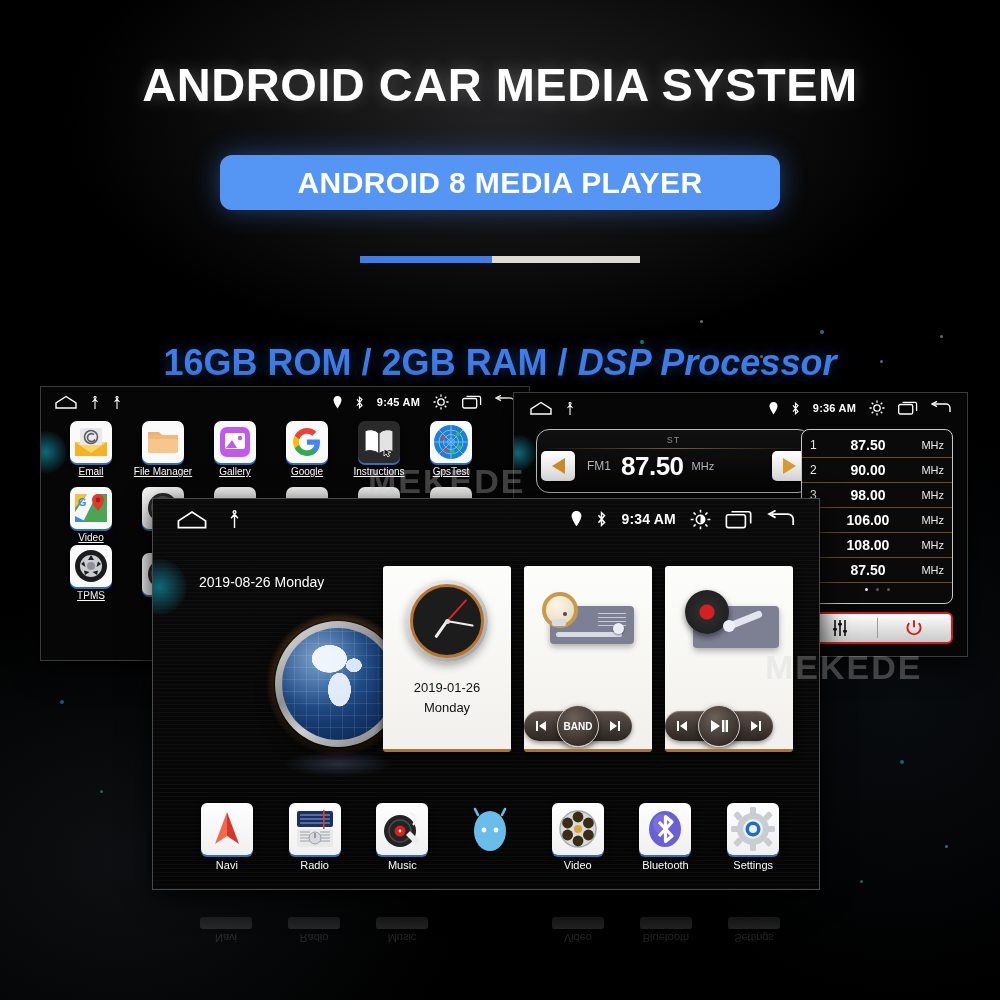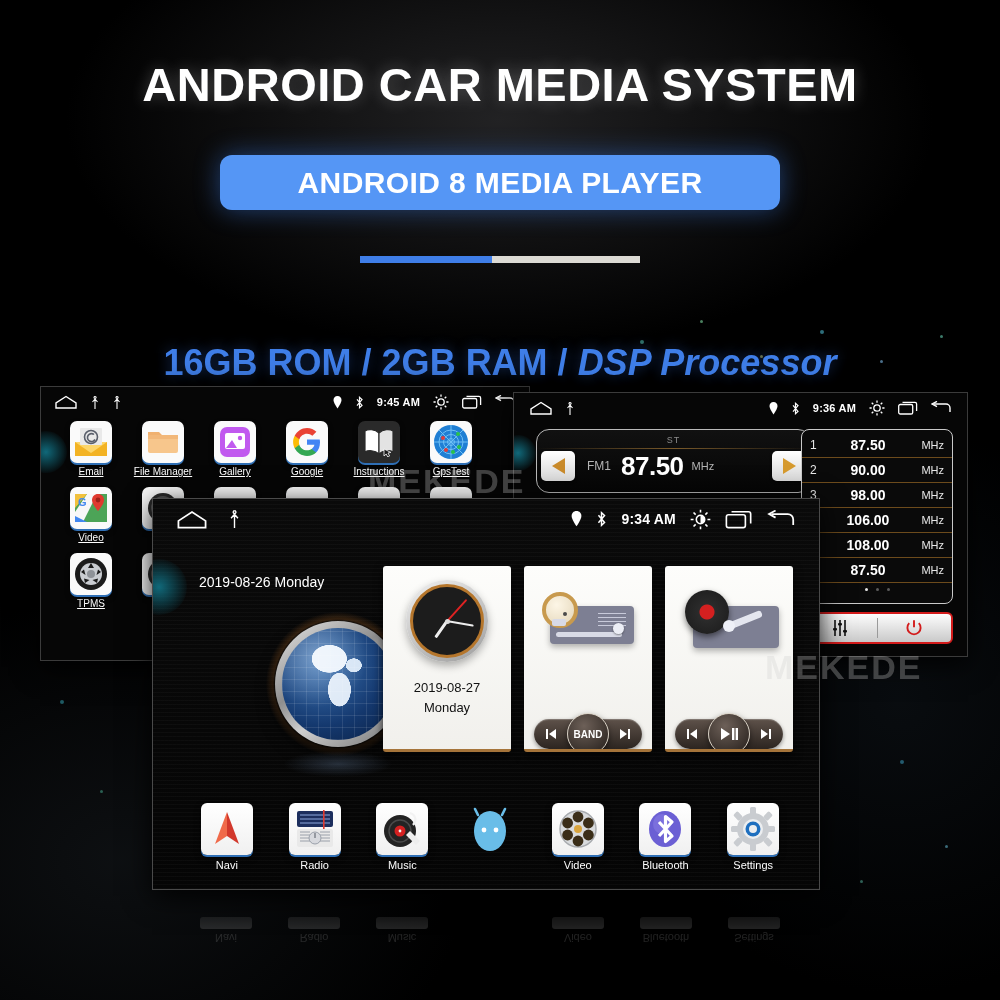--- a/index.html
+++ b/index.html
@@ -213,21 +213,21 @@
   .ra-knob { position:absolute; right:-2px; bottom:3px; width:11px; height:11px; border-radius:50%; background:#eceef6; box-shadow:0 1px 2px rgba(0,0,0,.4); }
   .ra-sq { position:absolute; left:10px; bottom:18px; width:14px; height:7px; border-radius:2px; background:#d8dae6; }
 
   .vinyl-art { width:100px; height:58px; margin:24px auto 0; position:relative; }
   .va-body { position:absolute; left:14px; top:16px; width:86px; height:42px; background:#7d7f93; border-radius:4px; box-shadow:0 3px 6px rgba(0,0,0,.3); }
   .va-disc { position:absolute; left:6px; top:0; width:44px; height:44px; border-radius:50%;
     background: radial-gradient(circle, #d42020 0 7px, #2b2b2b 8px, #1a1a1a 100%); box-shadow:0 3px 6px rgba(0,0,0,.5); }
   .va-arm { position:absolute; right:16px; top:26px; width:34px; height:7px; border-radius:4px; background:#e4e6ef; transform:rotate(-22deg); }
   .va-armend { position:absolute; right:44px; top:30px; width:12px; height:12px; border-radius:50%; background:#eef0f7; }
 
-  .wctrl { position:absolute; left:0; right:0; bottom:0; display:flex; align-items:center; justify-content:center; }
+  .wctrl { position:absolute; left:0; right:0; bottom:8px; display:flex; align-items:center; }
   .wctrl-pill {
     width:108px; height:30px; border-radius:16px;
     background: linear-gradient(#5e524a,#2c2520);
     display:flex; align-items:center; justify-content:space-between;
     padding:0 10px; box-shadow: inset 0 1px 1px rgba(255,255,255,.25), 0 2px 4px rgba(0,0,0,.4);
   }
   .wctrl-center {
     position:absolute; left:50%; top:50%; transform:translate(-50%,-50%);
     width:42px; height:42px; border-radius:50%;
     background: radial-gradient(circle at 40% 30%, #6d6058, #221c18);
@@ -461,21 +461,21 @@
       </div>
       <div class="appcell" style="margin-top:10px">
         <div class="appicon"></div>
         <div class="applabel"></div>
       </div>
       <div class="appcell" style="margin-top:10px">
         <div class="appicon"></div>
         <div class="applabel"></div>
       </div>
 
-      <div class="appcell" style="margin-top:10px">
+      <div class="appcell" style="margin-top:2px">
         <div class="appicon">
           <svg width="36" height="36" viewBox="0 0 36 36">
               <circle cx="18" cy="18" r="16" fill="#1b1b1b"></circle>
               <circle cx="18" cy="18" r="11" fill="#c9ccd1"></circle>
               <circle cx="18" cy="18" r="4" fill="#8e9298"></circle>
               <g fill="#1b1b1b">
                 <path d="M18 7 l3 5 h-6 Z"></path>
                 <path d="M28 16 l-4.5 3 l1.5 -5.5 Z"></path>
                 <path d="M24 27 l-4.5 -3 l5.5 -1.5 Z"></path>
                 <path d="M12 27 l4.5 -3 l-5.5 -1.5 Z"></path>
@@ -666,21 +666,21 @@
       <div class="widget">
         <div class="w-clock-face">
           <div class="w-clock-in">
             <div class="hand m"></div>
               <div class="hand h"></div>
               <div class="hand s"></div>
               <div class="pivot"></div>
           </div>
         </div>
         <div class="w-date">
-          <div>2019-08-27</div>
+          <div>2019-01-26</div>
           <div>Monday</div>
         </div>
       </div>
 
       <div class="widget">
         <div class="radio-art">
           <div class="ra-body"></div>
           <div class="ra-dial">
               <div class="ra-dot"></div>
             </div>

